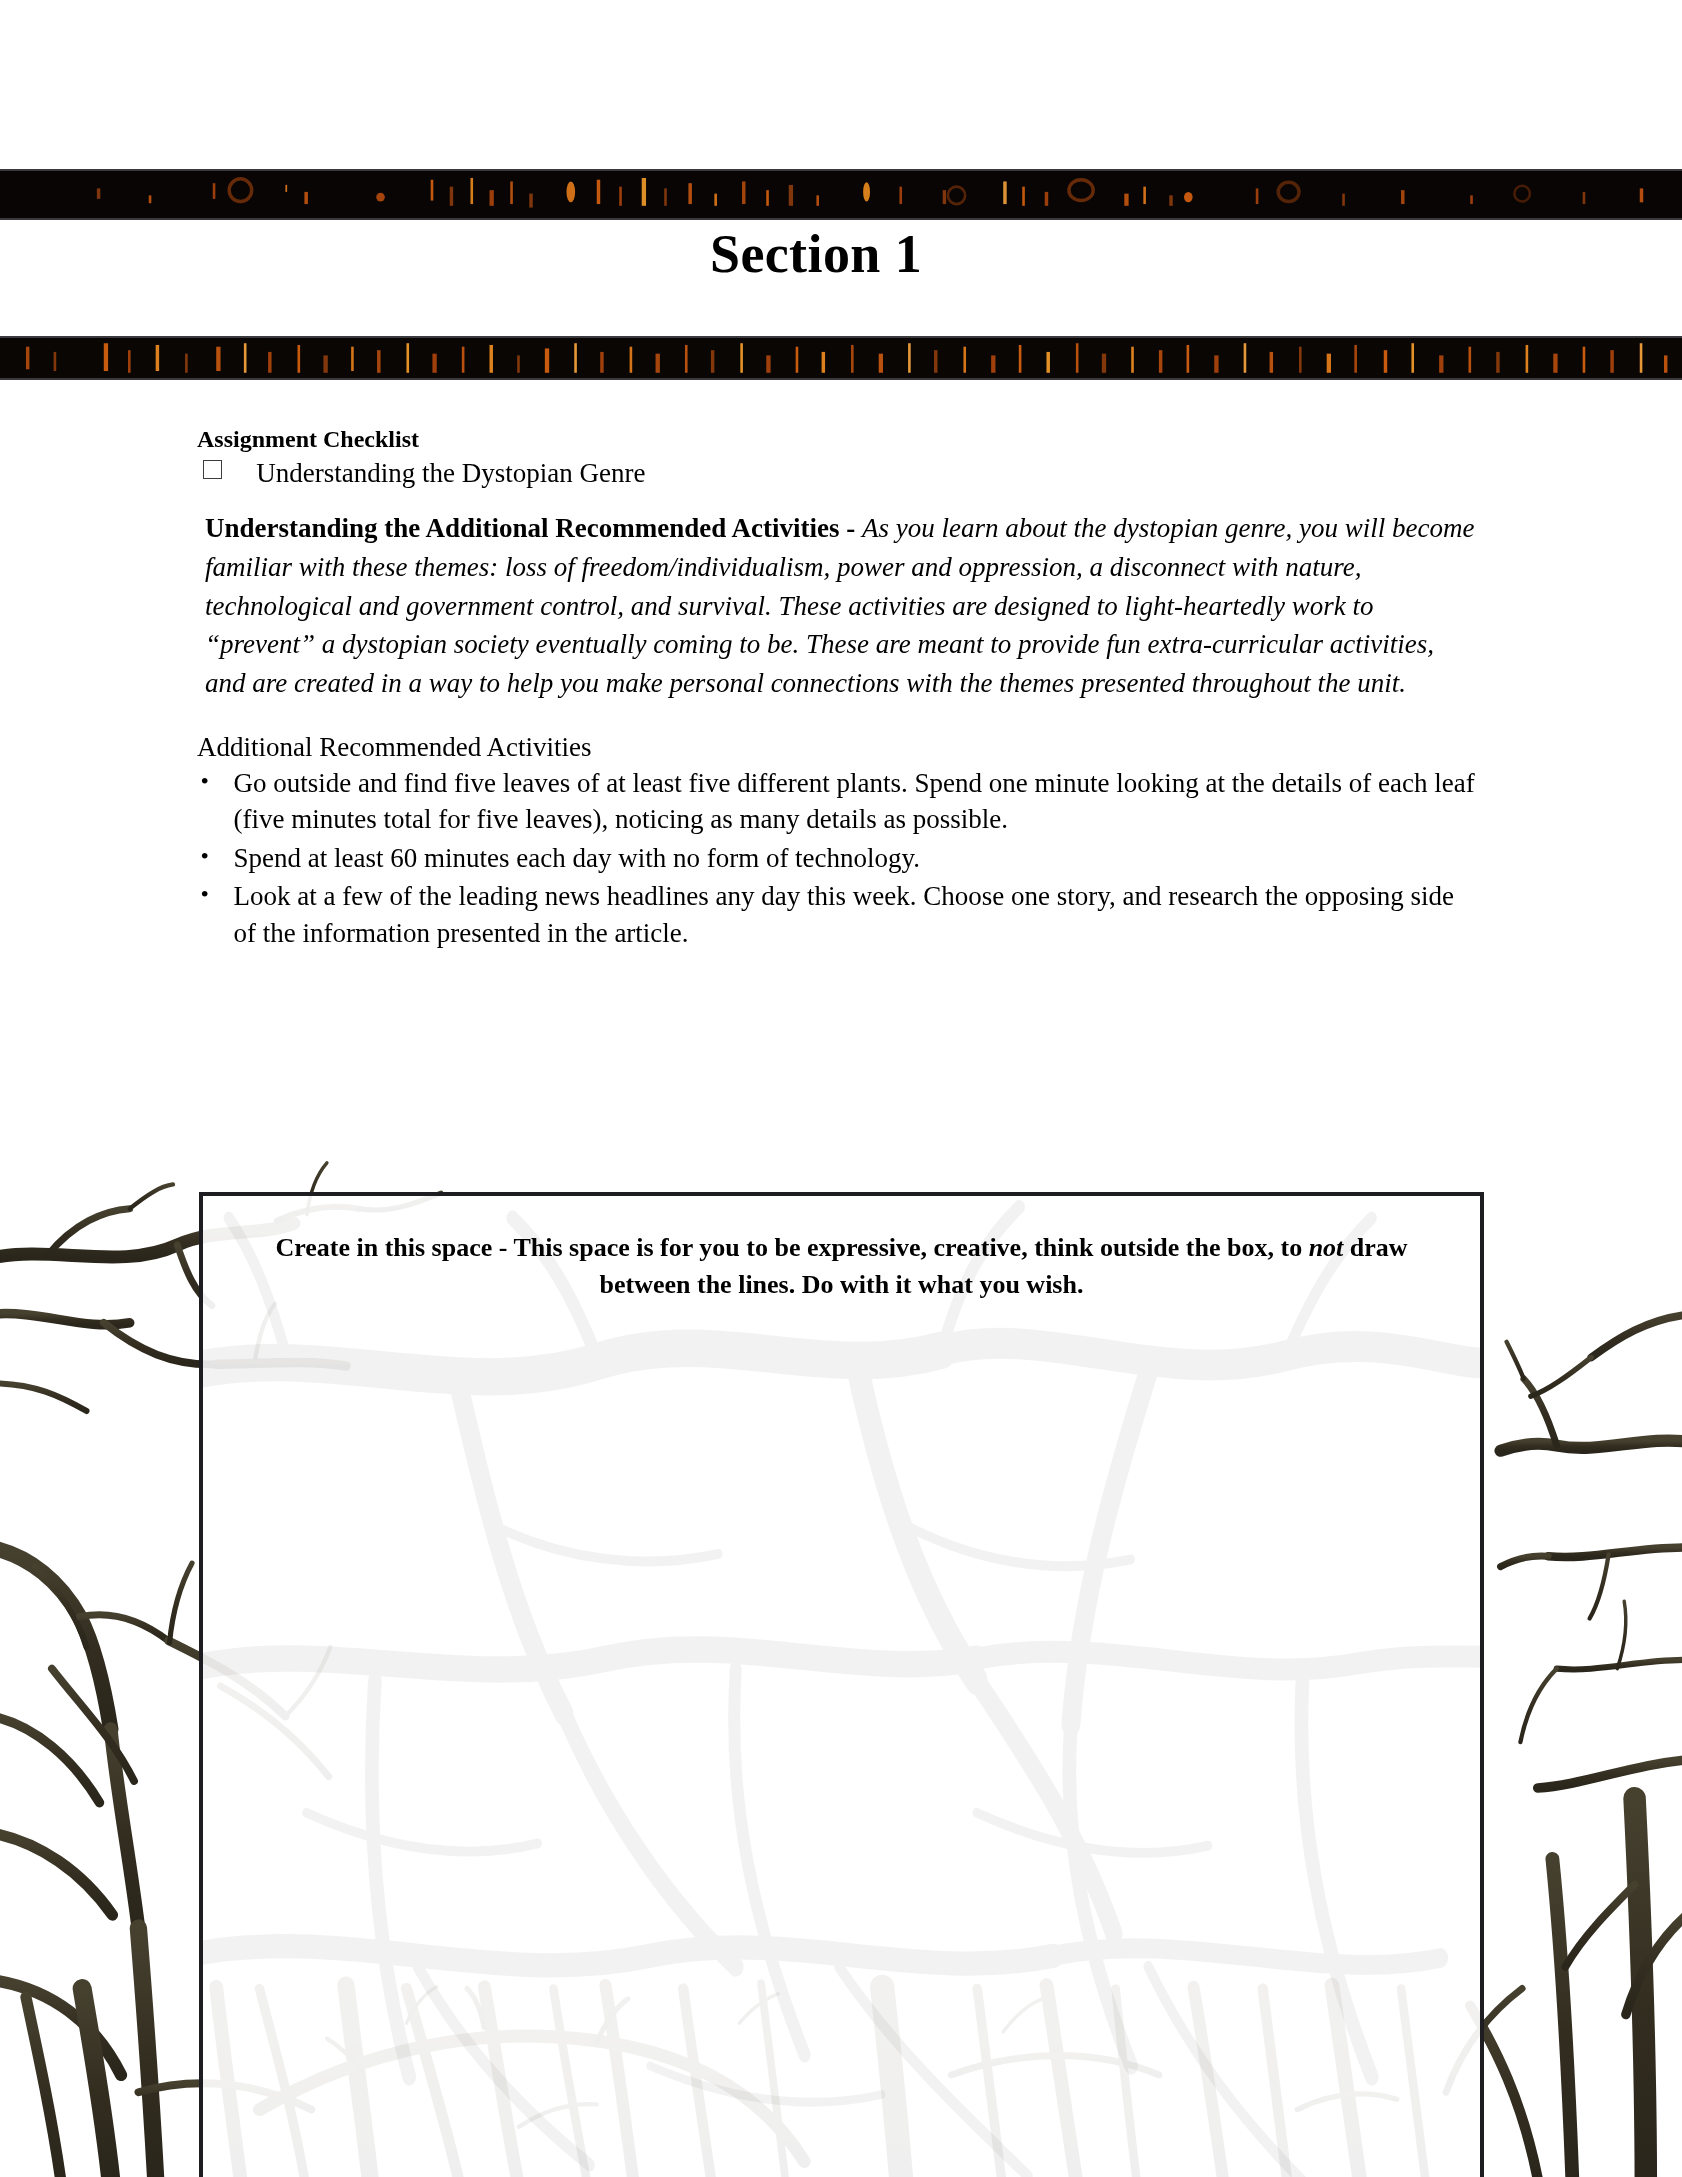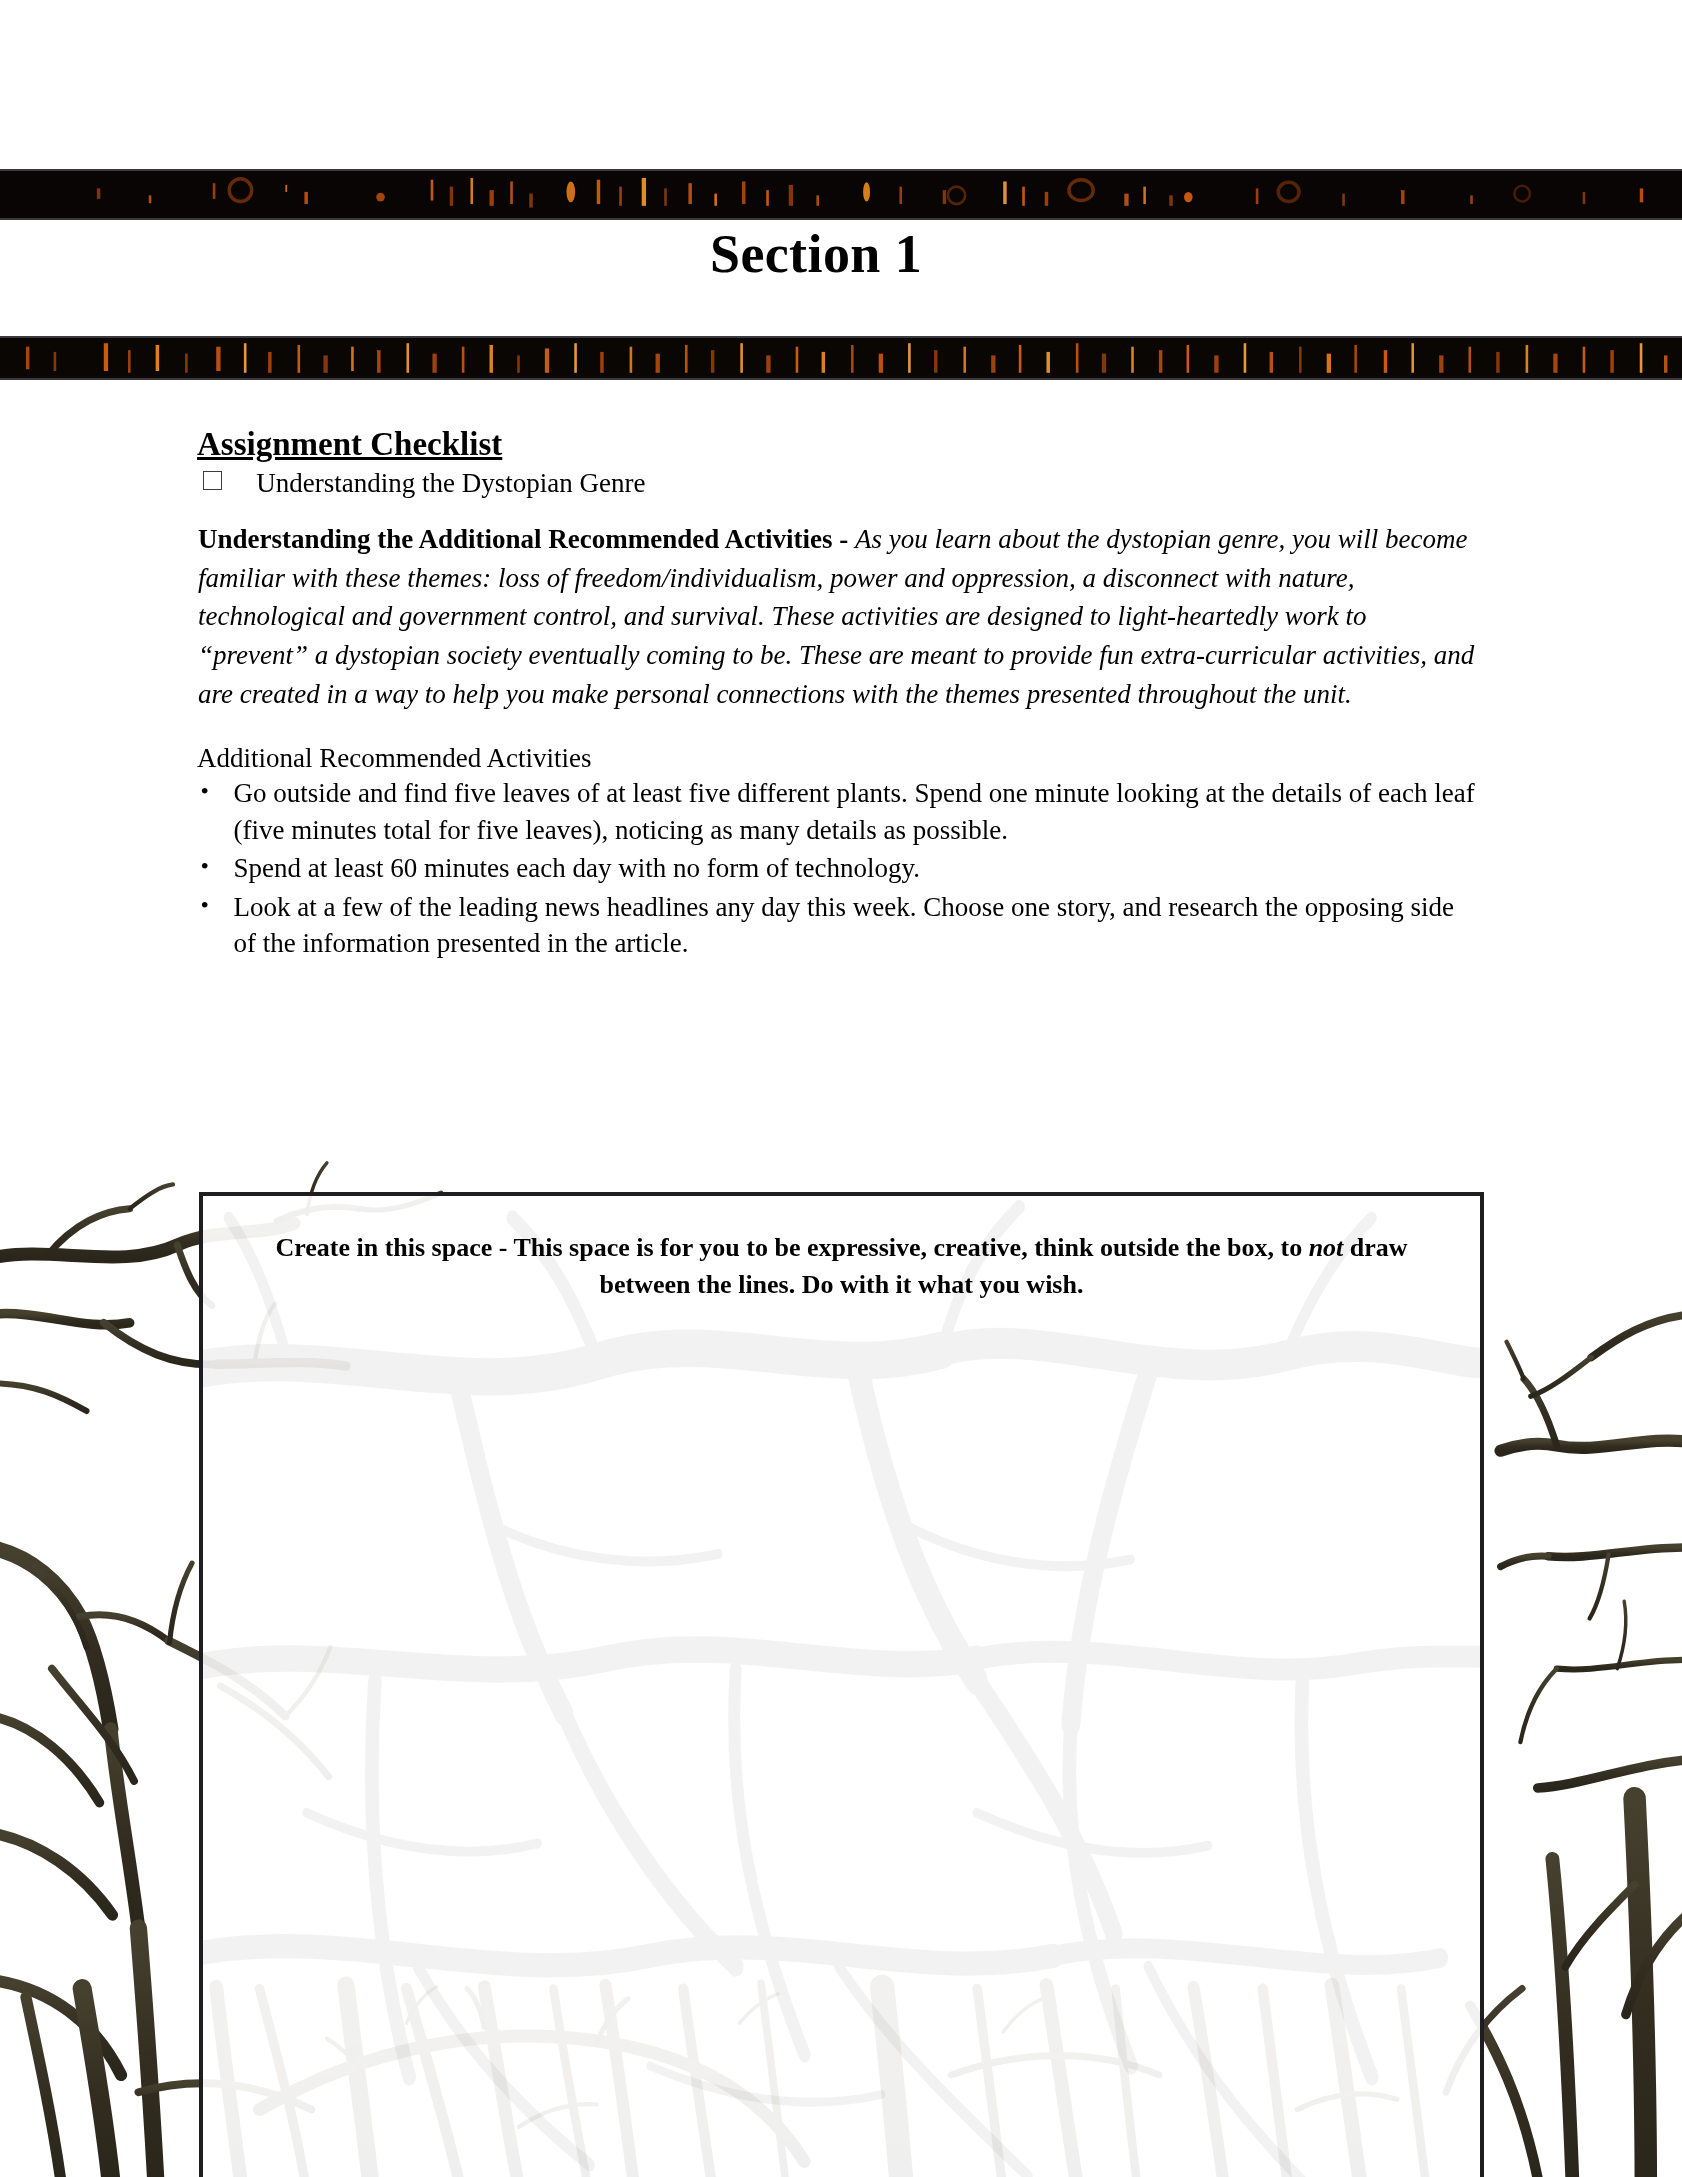--- a/index.html
+++ b/index.html
@@ -69,24 +69,23 @@
   #content {
     position: absolute;
     left: 197px;
     top: 425px;
     width: 1280px;
     z-index: 5;
   }
 
   .heading {
     font-weight: bold;
-    font-size: 33px;
+    font-size: 24px;
     line-height: 1.18;
     margin: 0 0 3.5px 0;
-    text-decoration: underline;
   }
 
   
   .checklist { margin: 0 0 8.6px 0; padding: 0; list-style: none; }
   .checklist li {
     display: flex;
     align-items: baseline;
     font-size: 27px;
     line-height: 1.20;
     margin: 0 0 9.5px 0;
@@ -103,21 +102,21 @@
     top: -2.6px;
     background: #fff;
   }
   .checklist li .ctext { flex: 1 1 auto; }
   .checklist li.gap { margin-top: 19px; }
 
   
   #intro-paragraph {
     font-size: 27px;
     line-height: 1.435;
-    margin: 20px 0 0 1px;
+    margin: 20px 0 0 8px;
     text-align: left;
   }
   #intro-paragraph .lead {
     font-weight: bold;
     font-style: normal;
   }
   #intro-paragraph .body-italic {
     font-style: italic;
   }
 

